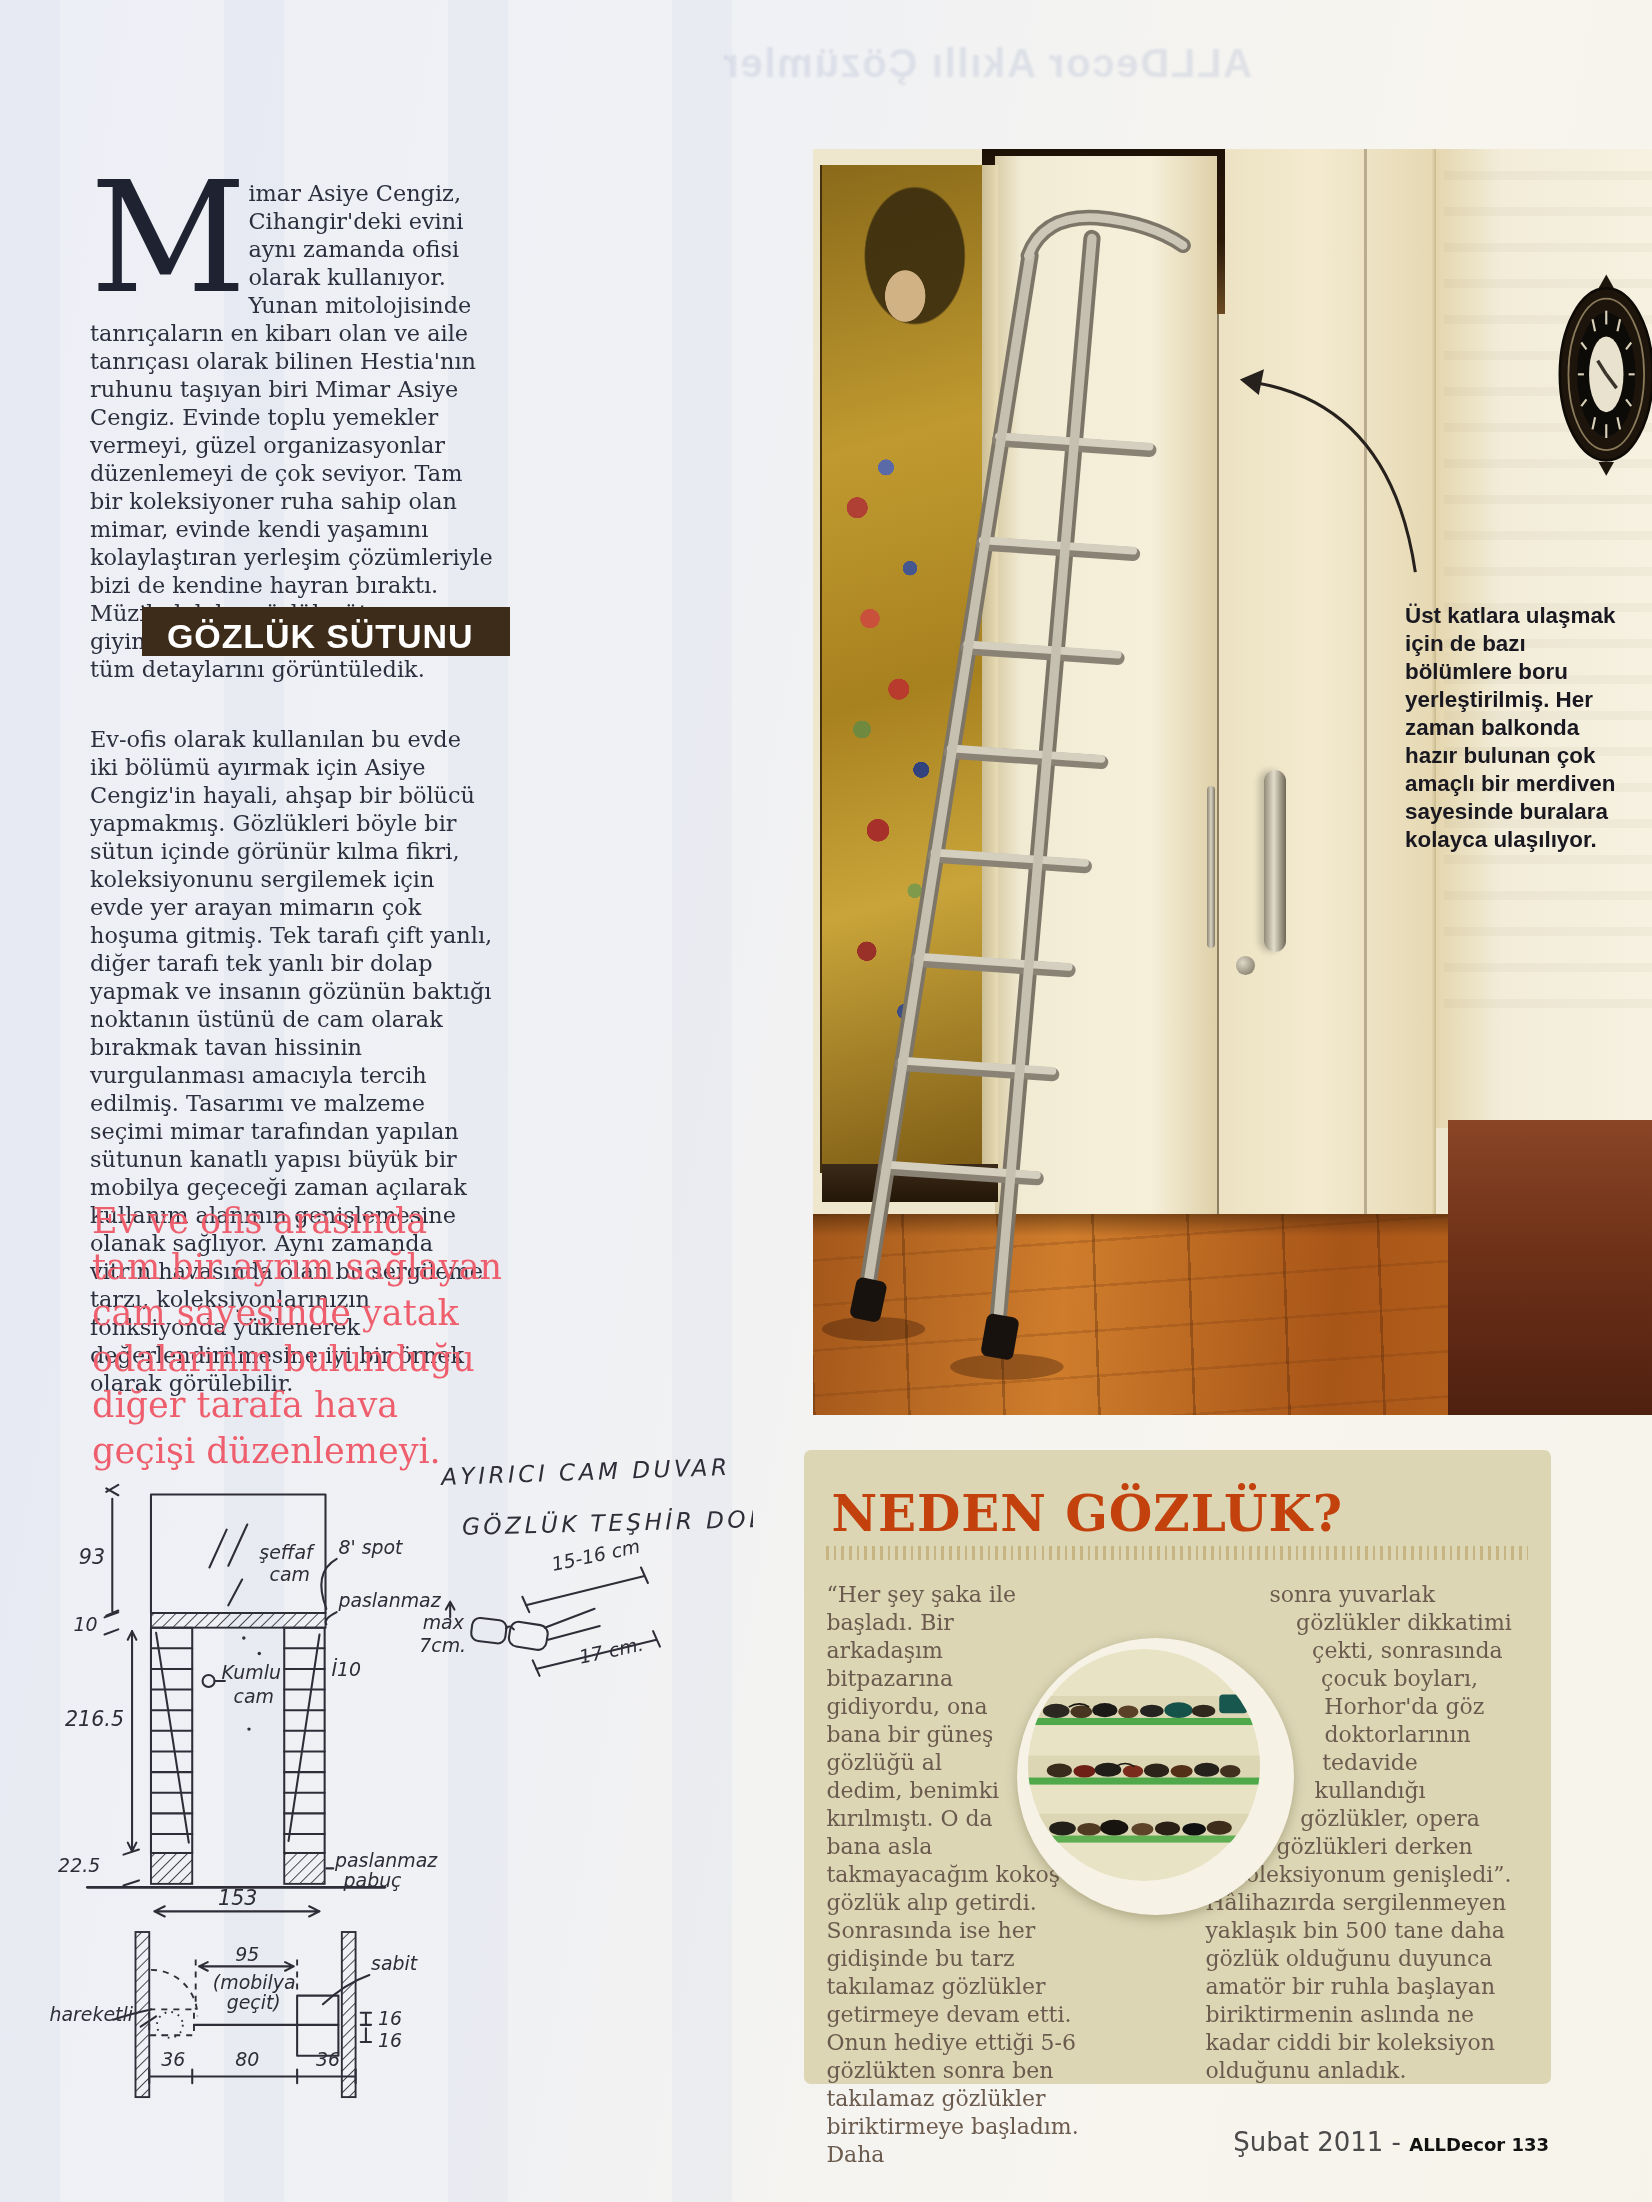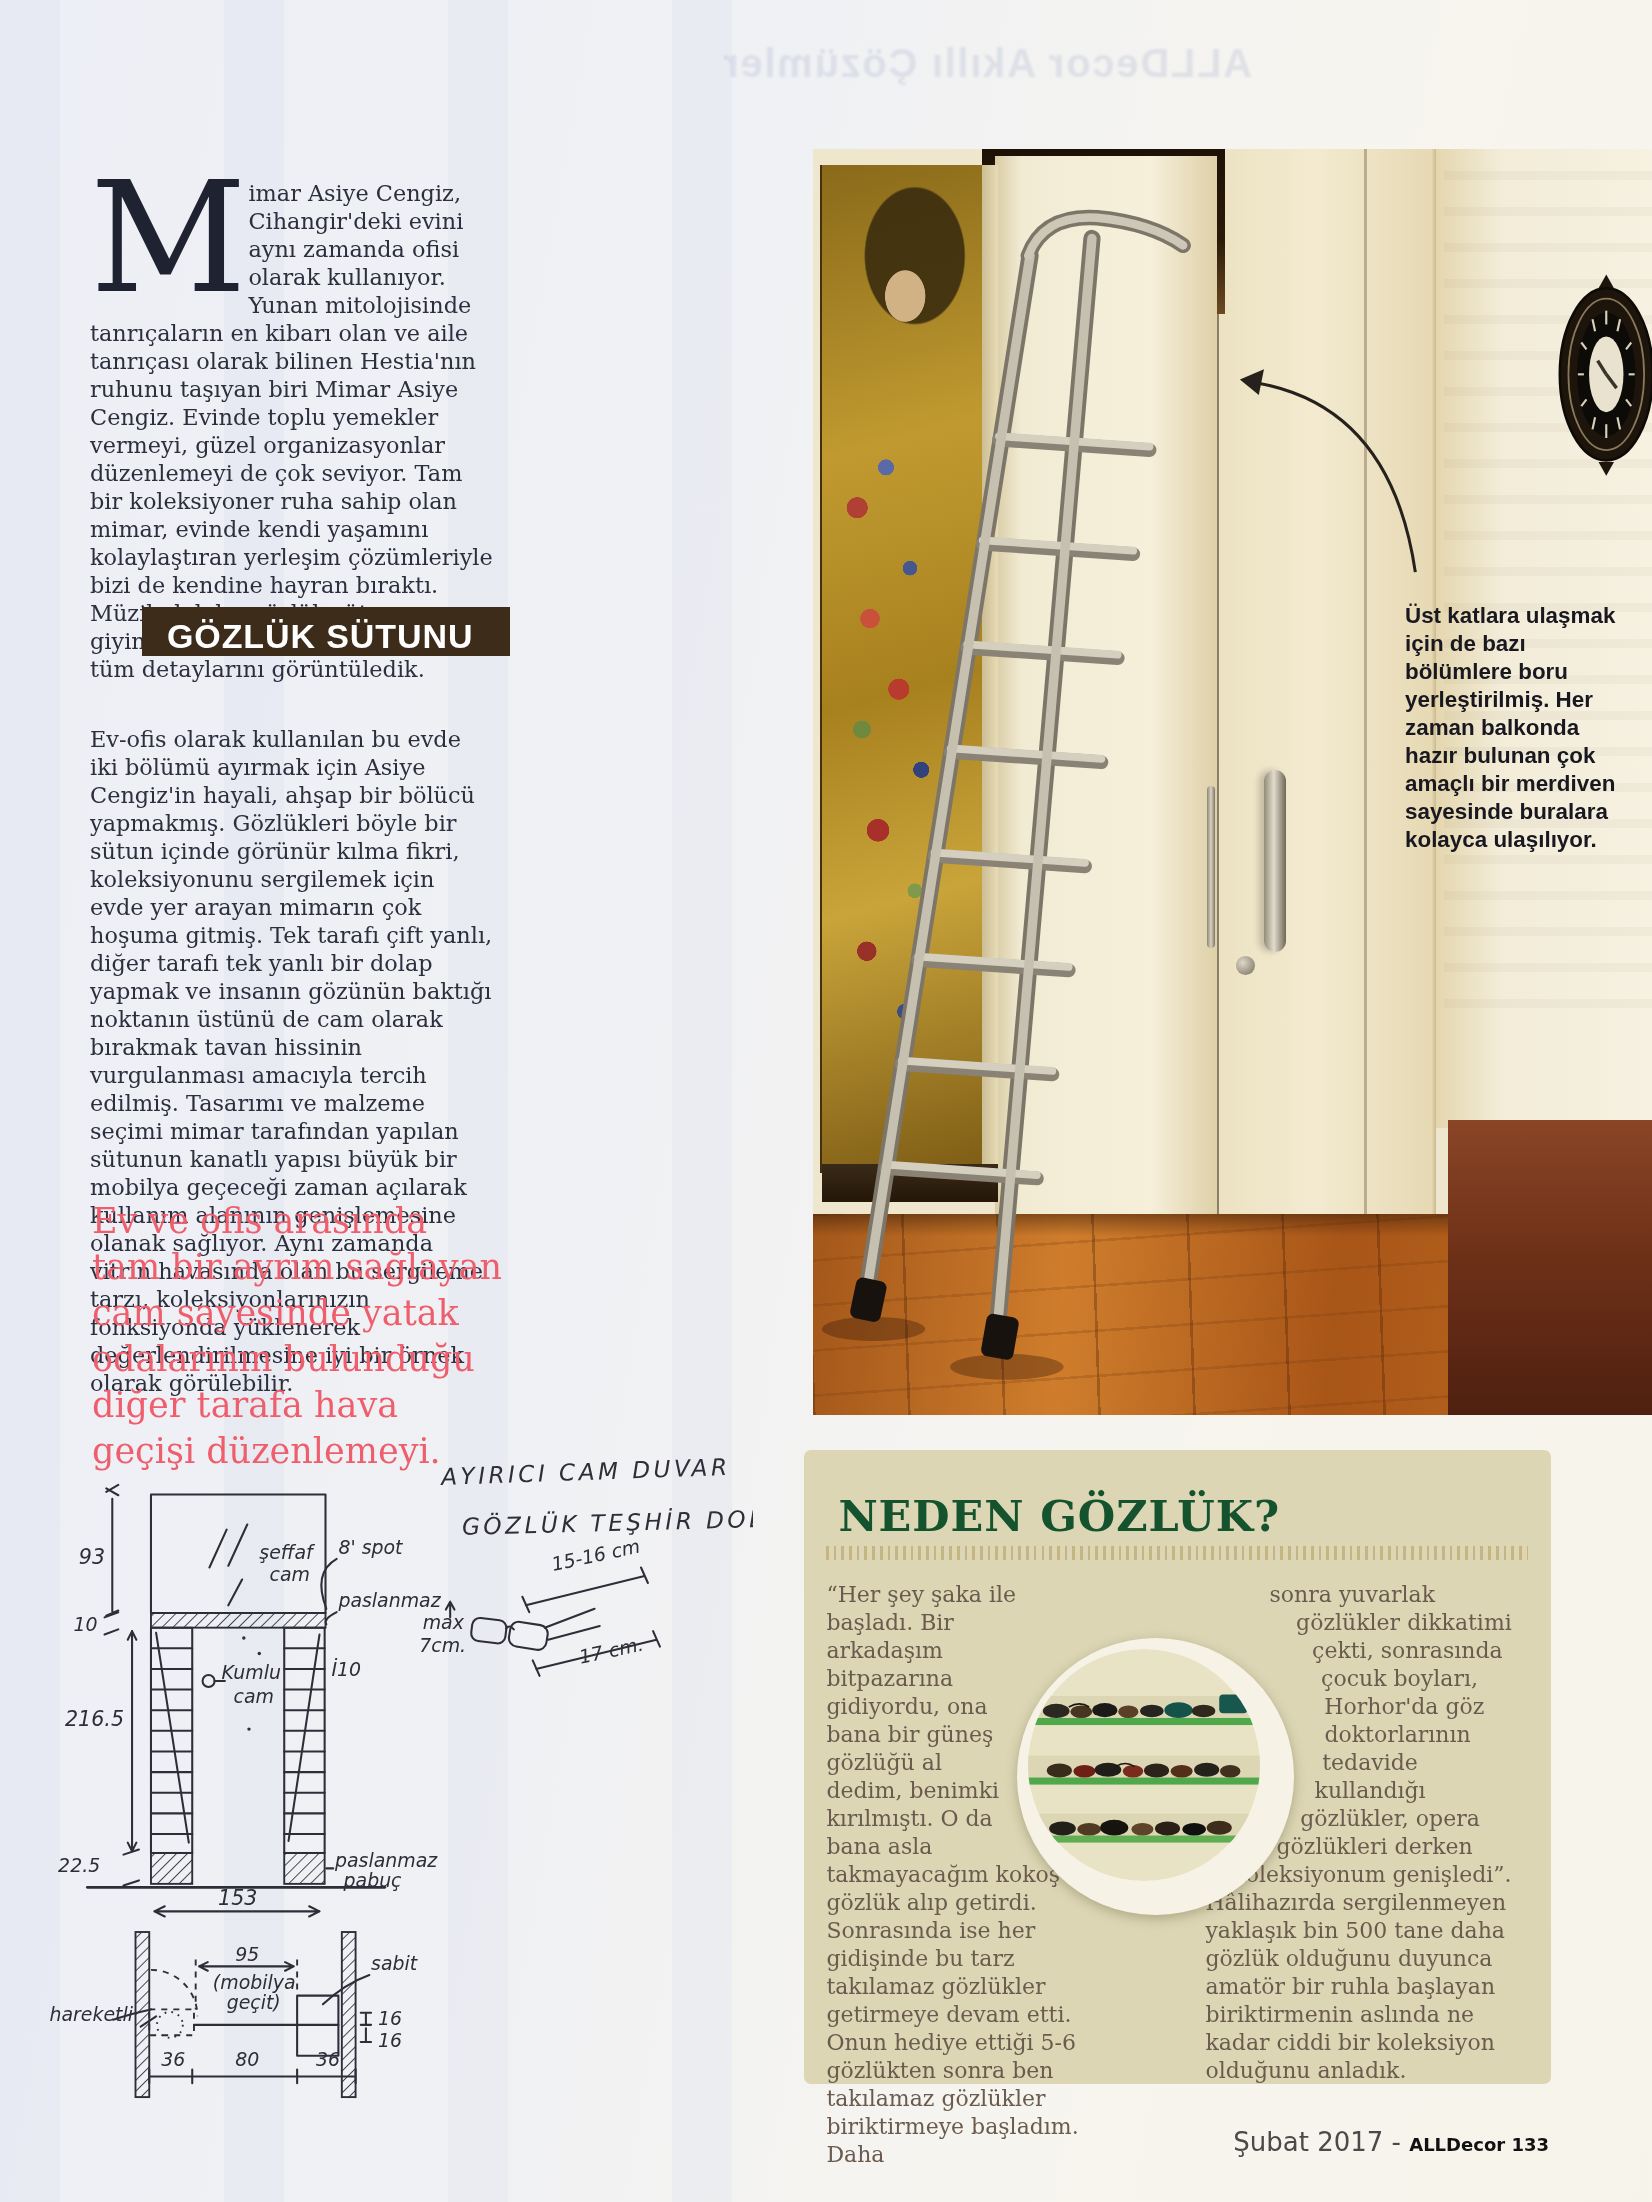--- a/index.html
+++ b/index.html
@@ -88,22 +88,22 @@
   .inkd{fill:none;stroke:#2e2d38;stroke-width:2.2;stroke-dasharray:7 7;}
   .inkdot{fill:none;stroke:#2e2d38;stroke-width:2.2;stroke-dasharray:2 6;}
   .inkr{stroke:#2e2d38;stroke-width:2.2;}
   .hw{fill:#2e2d38;stroke:none;font-family:"DejaVu Sans",sans-serif;font-style:italic;}
   .t26{font-size:27px;letter-spacing:4px;}
   .t24{font-size:24px;}
   .t22{font-size:22px;}
   
   .glasses-box{position:absolute;left:804px;top:1450px;width:747px;height:634px;
     background:#dcd6b5;border-radius:6.9px;box-sizing:border-box;}
-  .gb-heading{position:absolute;left:22.4px;top:29px;margin:12px;
-    font-family:"DejaVu Serif",serif;font-weight:bold;font-size:43px;color:#14532d;letter-spacing:0.9px;}
+  .gb-heading{position:absolute;left:22.4px;top:29px;margin:5px;
+    font-family:"DejaVu Serif",serif;font-weight:bold;font-size:50px;color:#c2410c;letter-spacing:0.9px;}
   .gb-ticks{position:absolute;left:22.4px;top:96px;width:702px;height:13.8px;
     background:repeating-linear-gradient(90deg,#c6b583 0 2.6px,rgba(0,0,0,0) 2.6px 7.7px);}
   .gb-cols{position:absolute;left:22.4px;top:131px;width:702px;height:495px;
     font-size:22px;line-height:28px;color:#6b5b4e;}
   .gb-col{position:absolute;top:0;}
   .gb-col1{left:0;width:287px;}
   .gb-col2{left:379px;width:325px;}
   .gb-col p{margin:0;}
   .shape-r{float:right;width:96px;height:284px;margin-top:50px;
     shape-outside:circle(146px at 148px 145px);}
@@ -358,16 +358,16 @@
         <g stroke="#1a1712" stroke-width="2" fill="none">
           <path d="M52,74 q14,-8 26,0"></path>
             <path d="M112,150 q12,-8 24,0"></path>
             <path d="M94,224 q12,-8 24,0"></path>
         </g>
       </svg>
     </div>
   </section>
 
   <div class="footer">
-    <span>Şubat 2017 - </span><b>ALLDecor 133</b>
+    <span>Şubat 2011 - </span><b>ALLDecor 133</b>
   </div>
 </div>
 
 
 </body></html>

